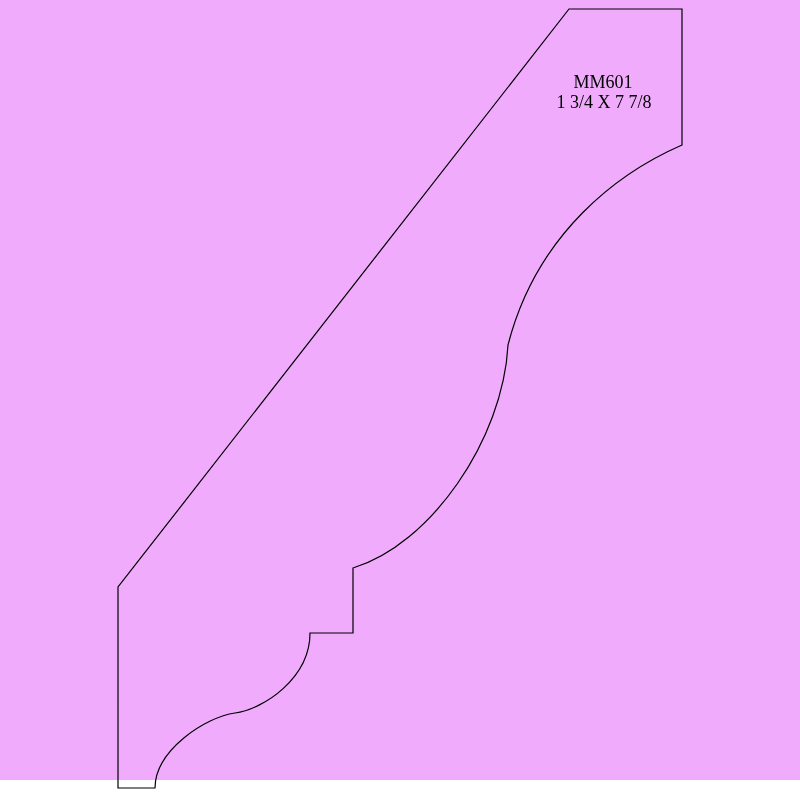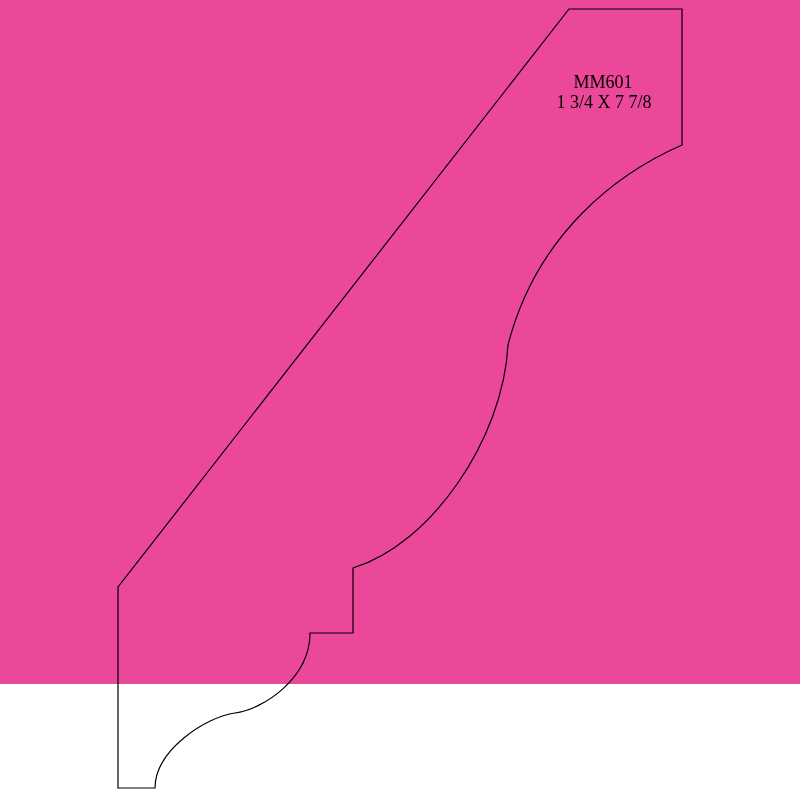--- a/index.html
+++ b/index.html
@@ -7,22 +7,22 @@
     padding: 0;
     background: #ffffff;
     width: 800px;
     height: 800px;
     overflow: hidden;
     font-family: "Liberation Serif", "DejaVu Serif", serif;
   }
   .canvas {
     position: relative;
     width: 800px;
-    height: 684px;
-    background: #ec4899;
+    height: 780px;
+    background: #f0abfc;
   }
   svg { display: block; }
   .outline {
     fill: none;
     stroke: #000000;
     stroke-width: 1.2;
     stroke-linejoin: miter;
   }
   .label {
     fill: #000000;

